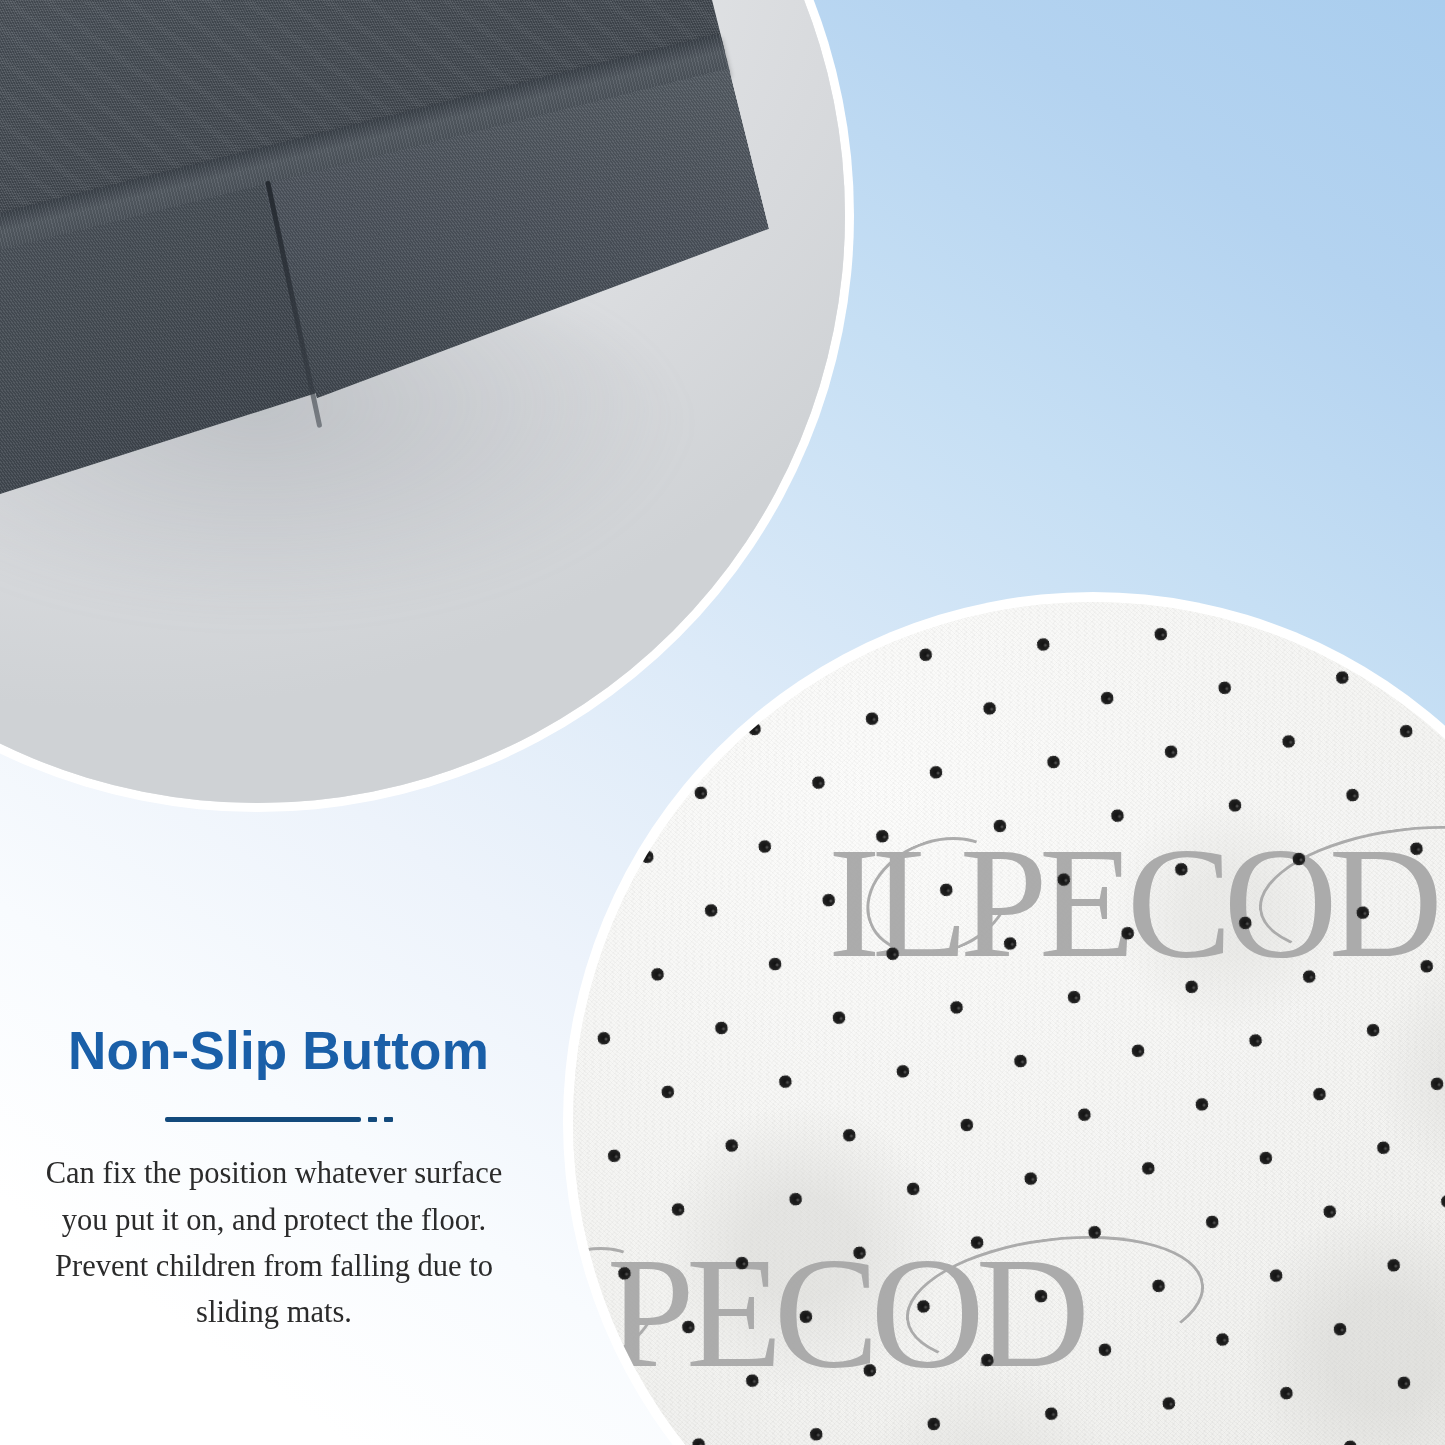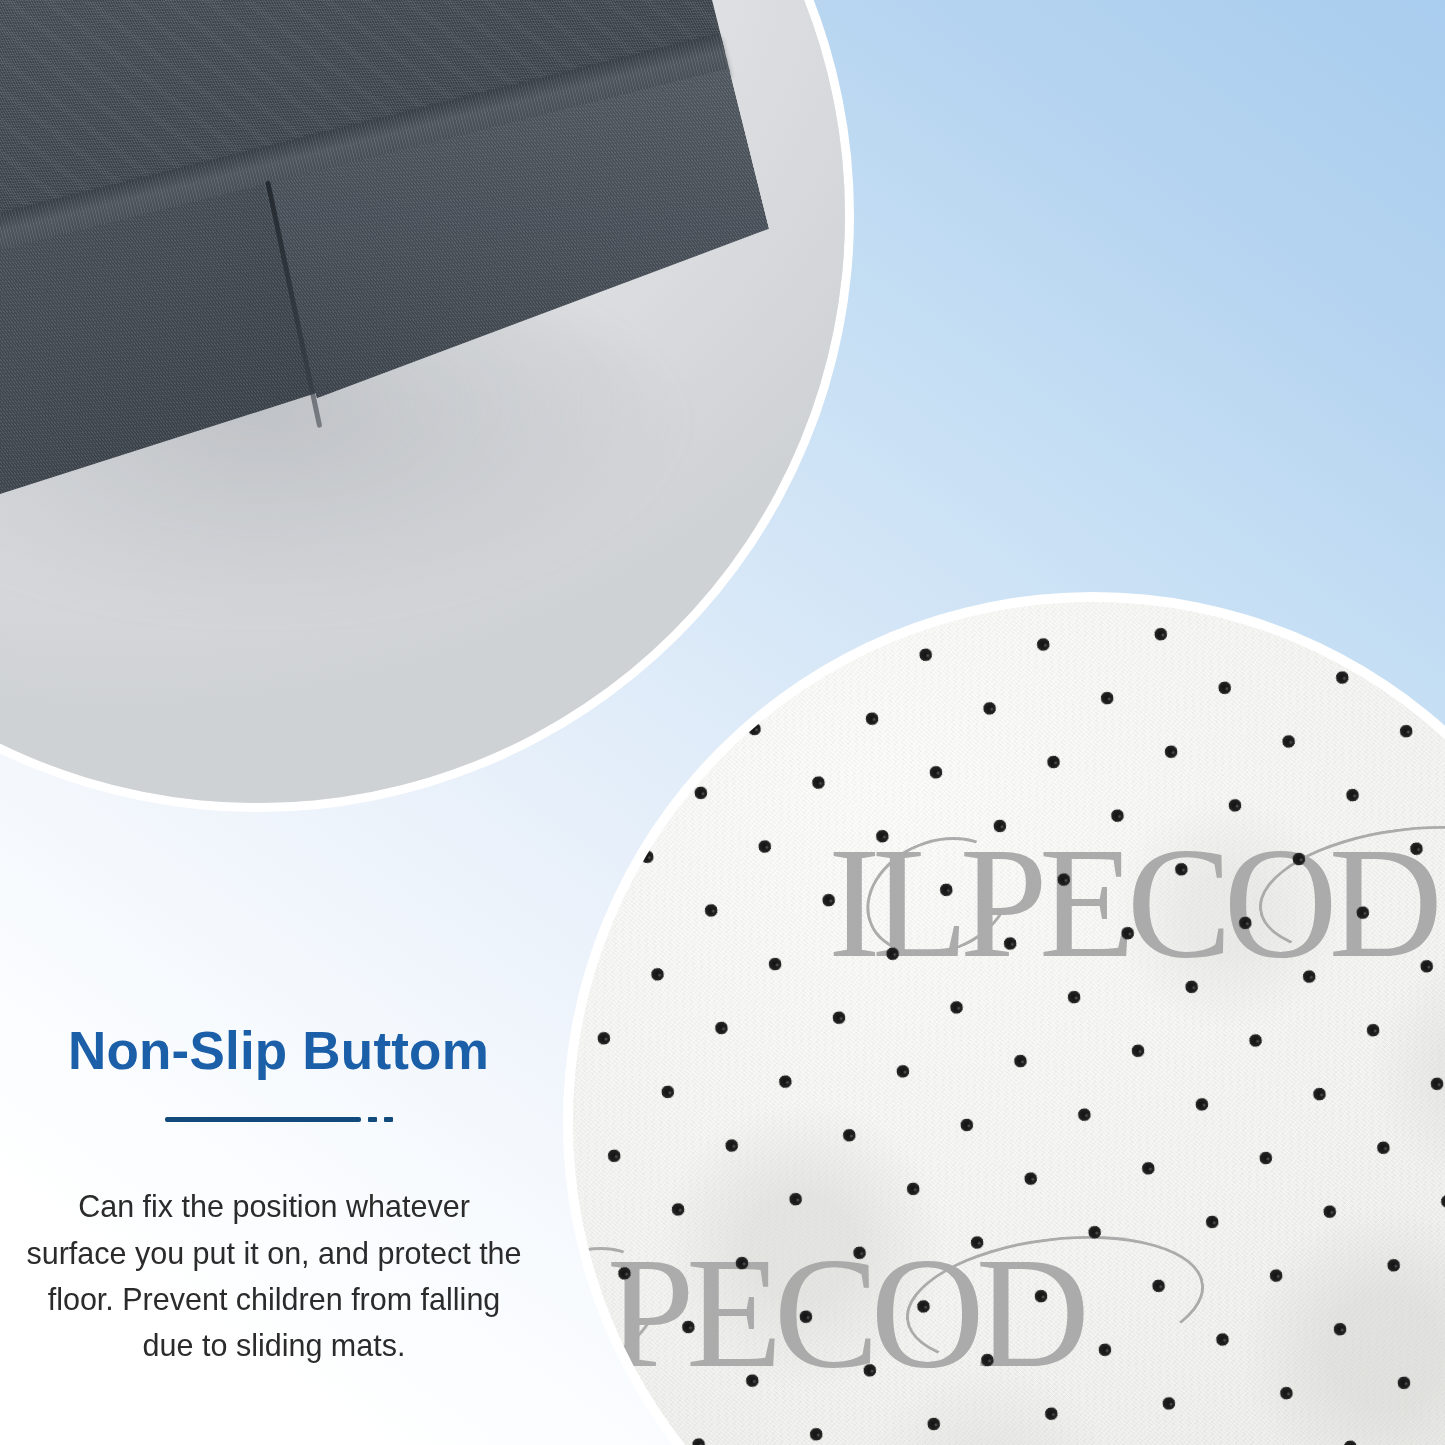--- a/index.html
+++ b/index.html
@@ -242,25 +242,26 @@
     width:196px; height:5px;
     background:#134a7c;
     border-radius:2px;
   }
   .divider .dot{
     width:9px; height:5px;
     background:#134a7c;
     border-radius:1px;
   }
   .feature .body{
-    margin-top:61px;
+    margin-top:28px;
     color:#2b2b2b;
     font-size:30.5px;
     line-height:1.52;
     padding:0 16px 0 24px;
+    font-family:Liberation Serif, serif;
   }
 </style>
 </head>
 <body>
 
 <div class="canvas">
 
   <div class="photo-top">
     <div class="studio"></div>
     <div class="floor-shadow"></div>

